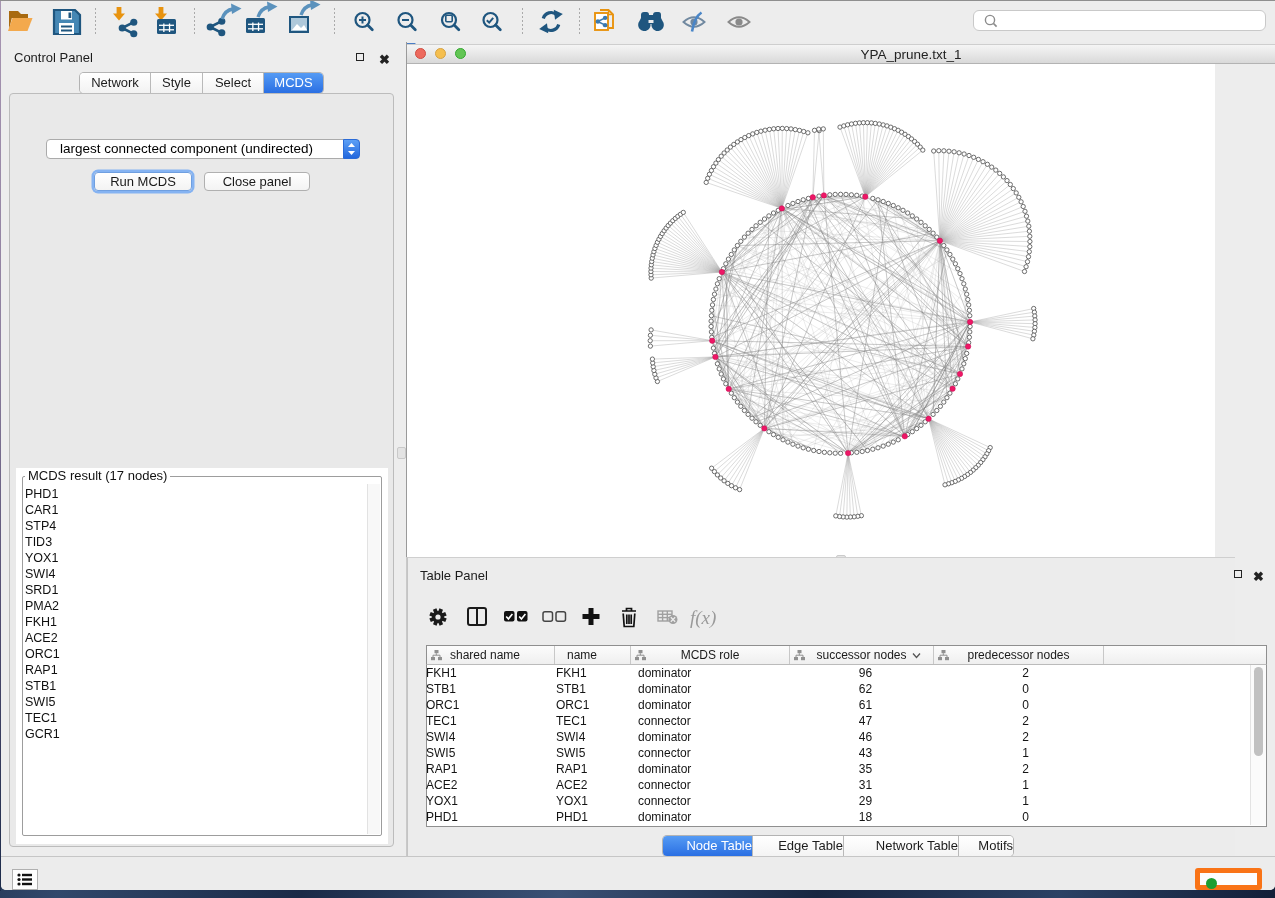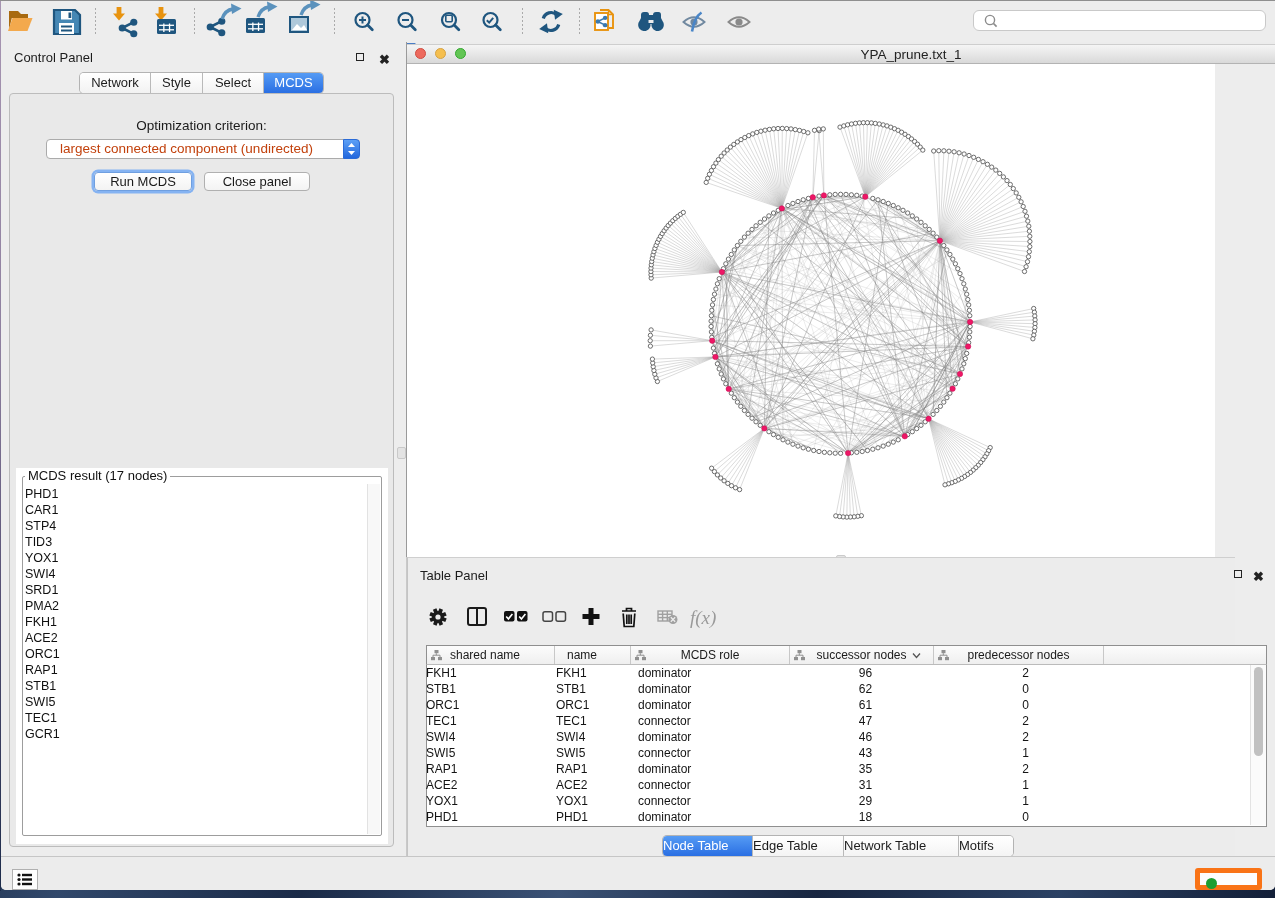--- a/index.html
+++ b/index.html
@@ -12,41 +12,41 @@
 .cpanel{position:absolute;left:0;top:41px;width:405px;height:814px;background:#ededed}
 .cptitle{position:absolute;left:13px;top:8px;font-size:13px;color:#1c1c1c}
 .float-ico{position:absolute;width:8px;height:8px;border:1.2px solid #222}
 .xico{position:absolute;font-size:13px;font-weight:bold;color:#222;line-height:1}
 .tabbox{position:absolute;left:8px;top:51px;width:385px;height:754px;background:#e9e9e9;border:1px solid #bcbcbc;border-radius:4px}
 .seg{position:absolute;display:flex;height:20px;border-radius:4px;box-shadow:0 0 0 1px #b3b3b3;overflow:hidden;background:#fff}
 .seg div{font-size:13px;color:#1c1c1c;text-align:center;line-height:19px;border-right:1px solid #b9b9b9;background:linear-gradient(#ffffff,#f2f2f2)}
 .seg div:last-child{border-right:none}
 .seg .on{background:linear-gradient(#559bf4,#2a6fe3);color:#fff}
 .btn{position:absolute;height:19px;background:linear-gradient(#ffffff,#f3f3f3);border:1px solid #b0b0b0;border-radius:4px;font-size:13px;color:#1a1a1a;text-align:center;line-height:17px}
-.combo{position:absolute;left:36px;top:45px;width:314px;height:20px;background:#fff;border:1px solid #ababab;border-radius:4px;font-size:13.5px;line-height:18px;color:#c2410c}
+.combo{position:absolute;left:36px;top:45px;width:314px;height:20px;background:#fff;border:1px solid #ababab;border-radius:4px;font-size:13.5px;line-height:18px;color:#000000}
 .stepper{position:absolute;right:-1px;top:-1px;width:17px;height:20px;border-radius:0 4px 4px 0;background:linear-gradient(#5ca0f6,#2267dd);border:1px solid #2a6bd8}
 .grpbox{position:absolute;left:6px;top:374px;width:372px;height:376px;background:#fff}
 .grpline{position:absolute;left:6px;top:8px;width:360px;height:360px;border:1px solid #9d9d9d;border-radius:2px}
 .grplbl{position:absolute;left:9px;top:0px;font-size:13px;color:#111;background:#fff;padding:0 3px}
 .lst{position:absolute;left:8px;top:18px;width:356px;height:350px;font-size:12.5px;color:#101010}
 .lst div{height:16px;line-height:16px;padding-left:1px}
 .lsttrack{position:absolute;right:8px;top:16px;width:13px;height:350px;background:#f8f8f8;border-left:1px solid #e2e2e2}
 .vdiv{position:absolute;left:405px;top:41px;width:1px;height:515px;background:#9a9a9a}
 .vdiv2{position:absolute;left:405px;top:556px;width:1px;height:299px;background:#c9c9c9}
 .netwin{position:absolute;left:406px;top:41px;width:808px;height:515px;background:#fff}
 .nettitle{position:absolute;left:0;top:2px;width:868px;height:20px;background:linear-gradient(#f5f5f5,#d9d9d9);border-bottom:1px solid #b3b3b3;border-top:1px solid #cecece}
 .tl{position:absolute;top:6px;width:11px;height:11px;border-radius:50%}
 .tpanel{position:absolute;left:406px;top:556px;width:828px;height:299px;background:#ececec;border-top:1px solid #cfcfcf;border-left:1px solid #c4c4c4}
 .theader{position:absolute;left:18px;top:87px;width:841px;height:20px;background:linear-gradient(#fcfcfc,#efefef);border:1px solid #8f8f8f;border-bottom:1px solid #bbb}
 .hcell{position:absolute;top:0;height:18px;border-right:1px solid #c8c8c8;font-size:12px;color:#1a1a1a;text-align:center;line-height:18px}
 .tbody{position:absolute;left:18px;top:107px;width:841px;height:162px;background:#fff;border:1px solid #8f8f8f;border-top:none;font-size:12px;color:#141414}
 .trow{position:absolute;height:16px;line-height:16px;width:820px}
 .num{position:absolute;text-align:center}
 .btabs{position:absolute;display:flex;height:20px;border-radius:4px;box-shadow:0 0 0 1px #b3b3b3;overflow:hidden;background:#fff}
-.btabs div{font-size:13px;color:#1c1c1c;text-align:left;line-height:19px;border-right:1px solid #b9b9b9;background:linear-gradient(#ffffff,#f4f4f4)}
+.btabs div{font-size:13px;color:#1c1c1c;text-align:right;line-height:19px;border-right:1px solid #b9b9b9;background:linear-gradient(#ffffff,#f4f4f4)}
 .btabs div:last-child{border-right:none}
 .btabs .on{background:linear-gradient(#559bf4,#2a6fe3);color:#fff}
 .statusbar{position:absolute;left:0;top:855px;width:1274px;height:34px;background:#ececec;border-top:1px solid #c6c6c6;border-radius:0 0 5px 5px}
 .membtn{position:absolute;left:1194px;top:11px;width:67px;height:22px;background:#fdfdfd;border:5px solid #f97316;border-radius:3px;font-size:12px;color:#111;line-height:20px}
 .listbtn{position:absolute;left:11px;top:12px;width:26px;height:21px;background:#fdfdfd;border:1px solid #b0b0b0}
 </style></head><body>
 <div class="topline"></div>
 <div class="app">
 <svg class="abs" style="left:0;top:0" width="1274" height="40" viewBox="0 0 1274 40">
       <path d="M8 10 L17 10 L20 13 L27 13 L27 17 L8 17 Z" fill="#a86a10"></path>
@@ -152,21 +152,20 @@
       <div class="cptitle">Control Panel</div>
       <div class="float-ico" style="left:355px;top:11px"></div>
       <div class="xico" style="left:378px;top:11px">✖</div>
       <div class="seg" style="left:79px;top:31px">
         <div style="width:71px">Network</div>
         <div style="width:52px">Style</div>
         <div style="width:61px">Select</div>
         <div class="on" style="width:59px">MCDS</div>
       </div>
       <div class="tabbox">
-        <div class="abs" style="left:0;top:24px;width:383px;text-align:center;font-size:13.5px;color:#1a1a1a">Optimization criterion:</div>
         <div class="combo"><span style="padding-left:13px">largest connected component (undirected)</span><div class="stepper"><svg width="15" height="18" viewBox="0 0 15 18">
               <path d="M4 7 l3.5 -4 l3.5 4 Z" fill="#fff"></path>
               <path d="M4 11 l3.5 4 l3.5 -4 Z" fill="#fff"></path>
             </svg></div></div>
         <div class="btn" style="left:84px;top:78px;width:98px;box-shadow:0 0 0 2.5px #85b3f2;border-color:#6f9fe0">Run MCDS</div>
         <div class="btn" style="left:194px;top:78px;width:106px">Close panel</div>
         <div class="grpbox">
           <div class="grpline"></div>
           <div class="grplbl">MCDS result (17 nodes)</div>
           <div class="lsttrack"></div>

